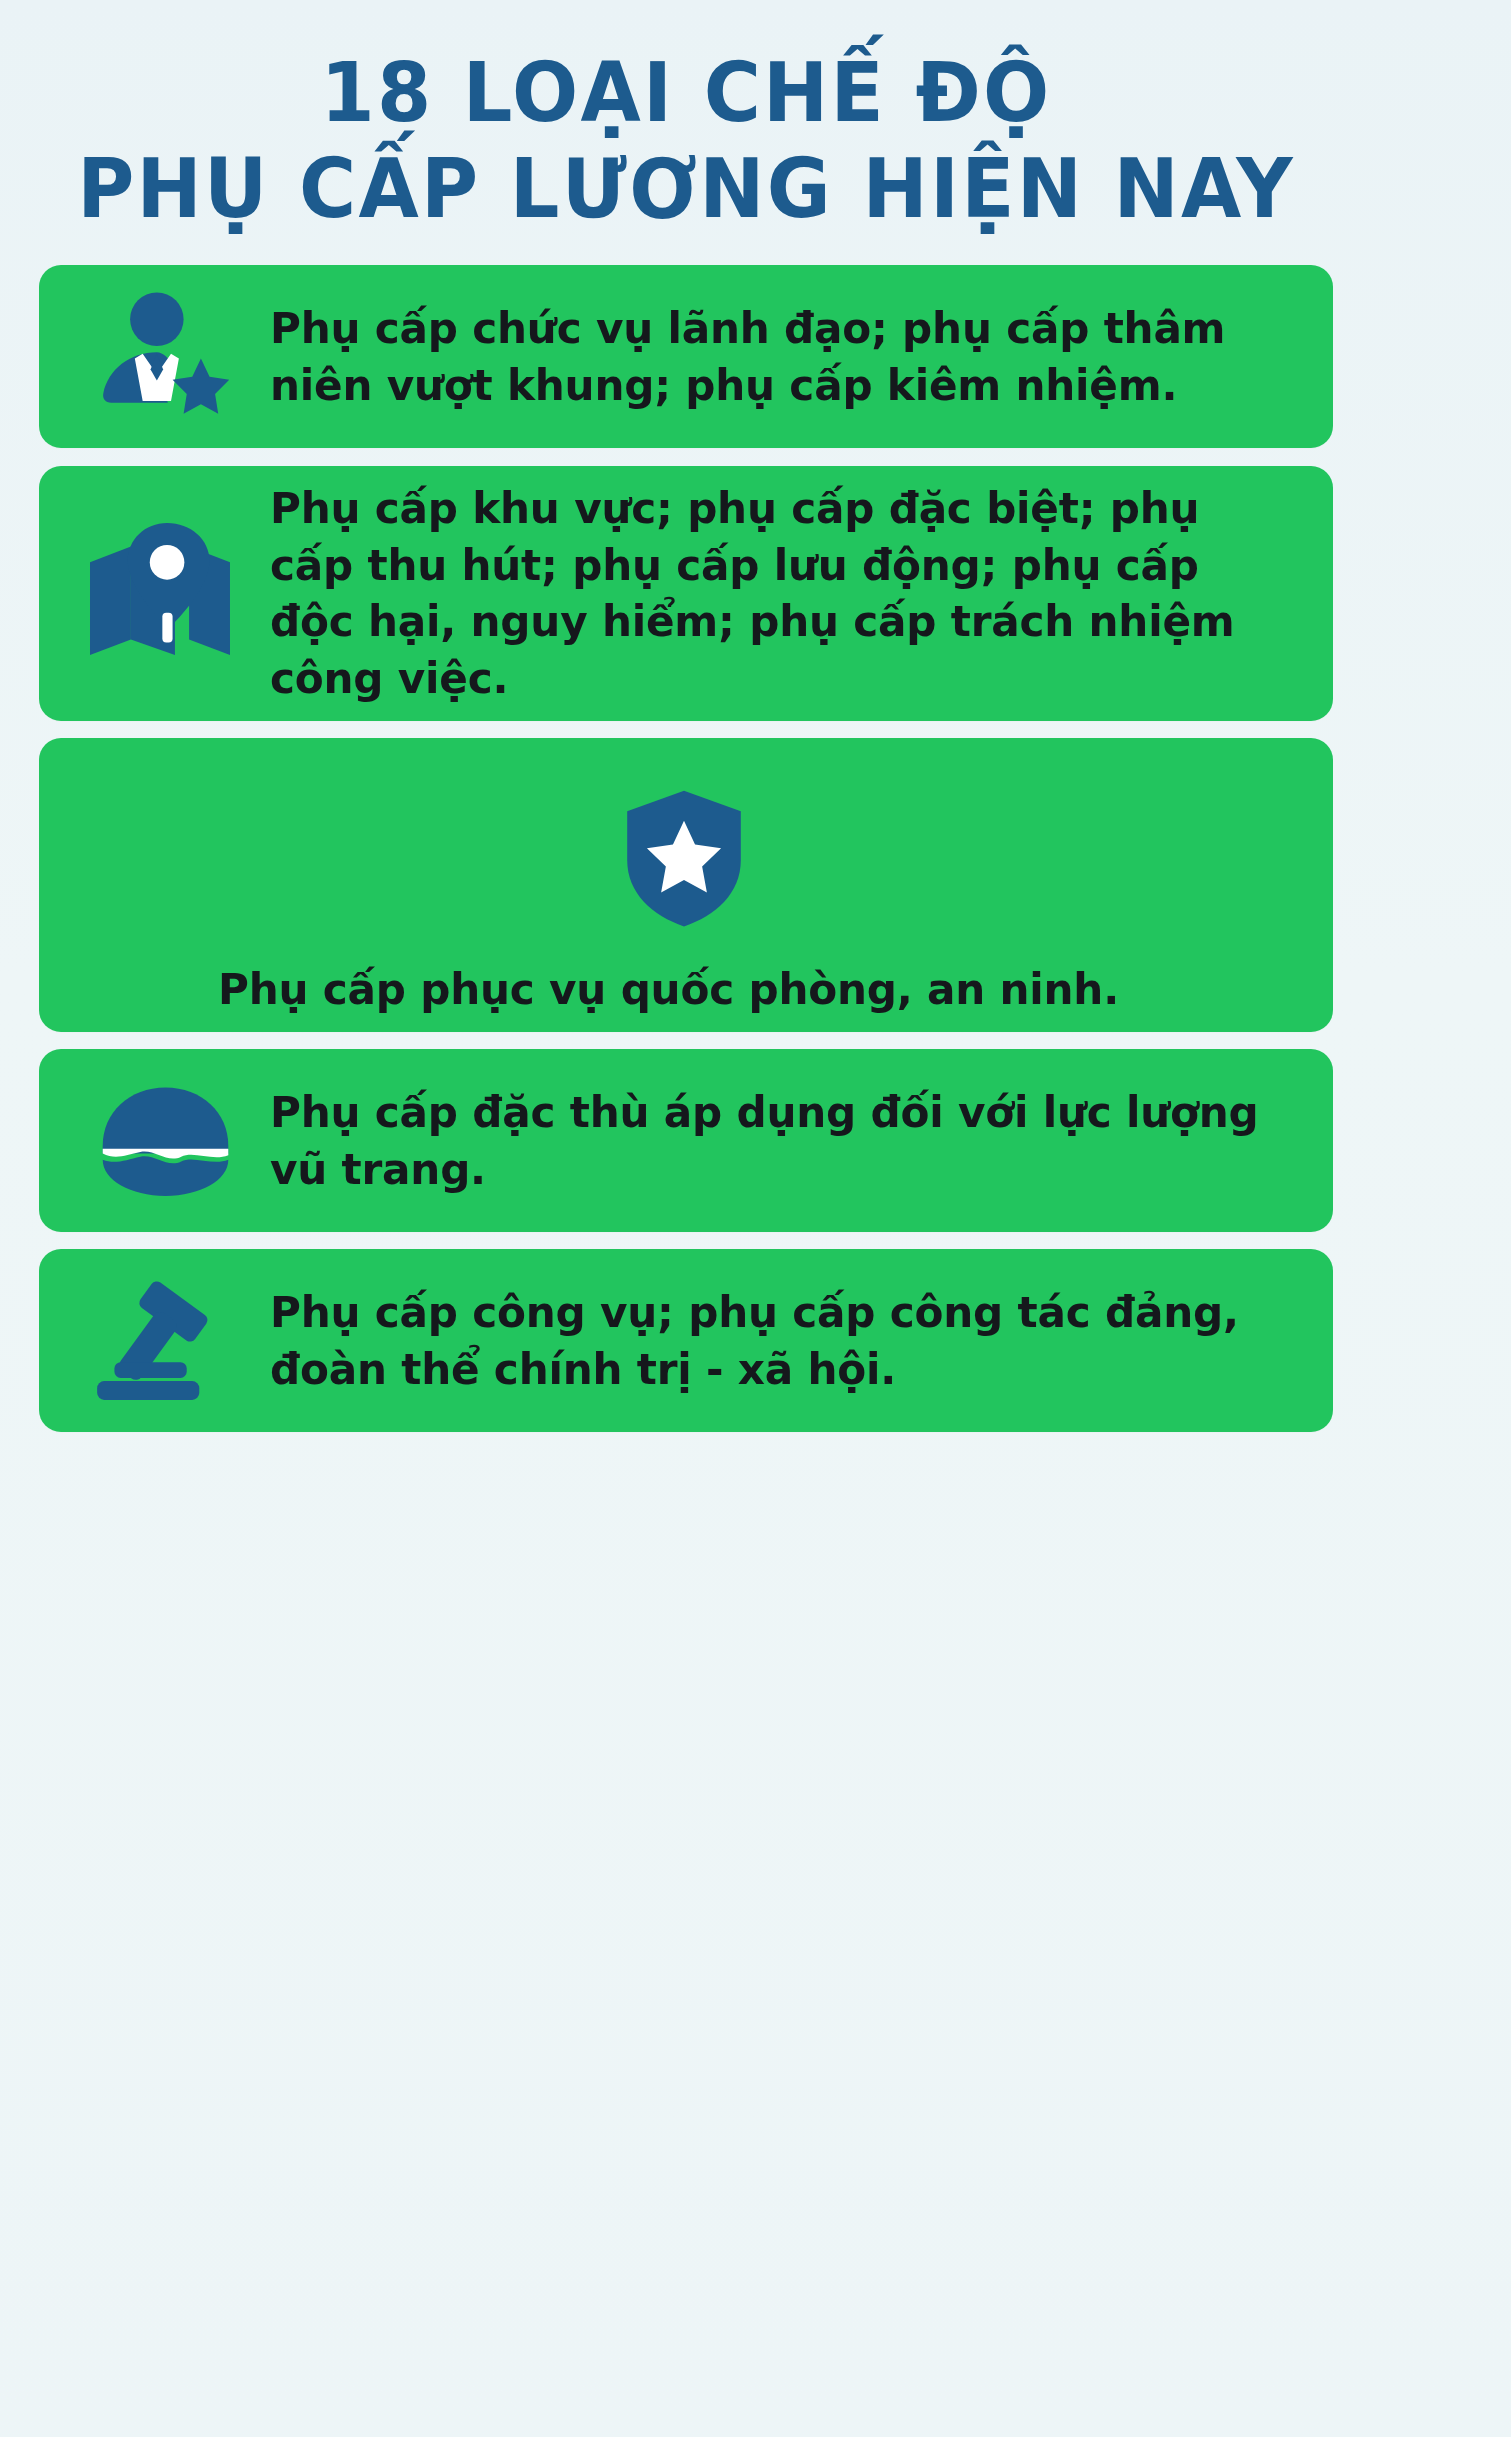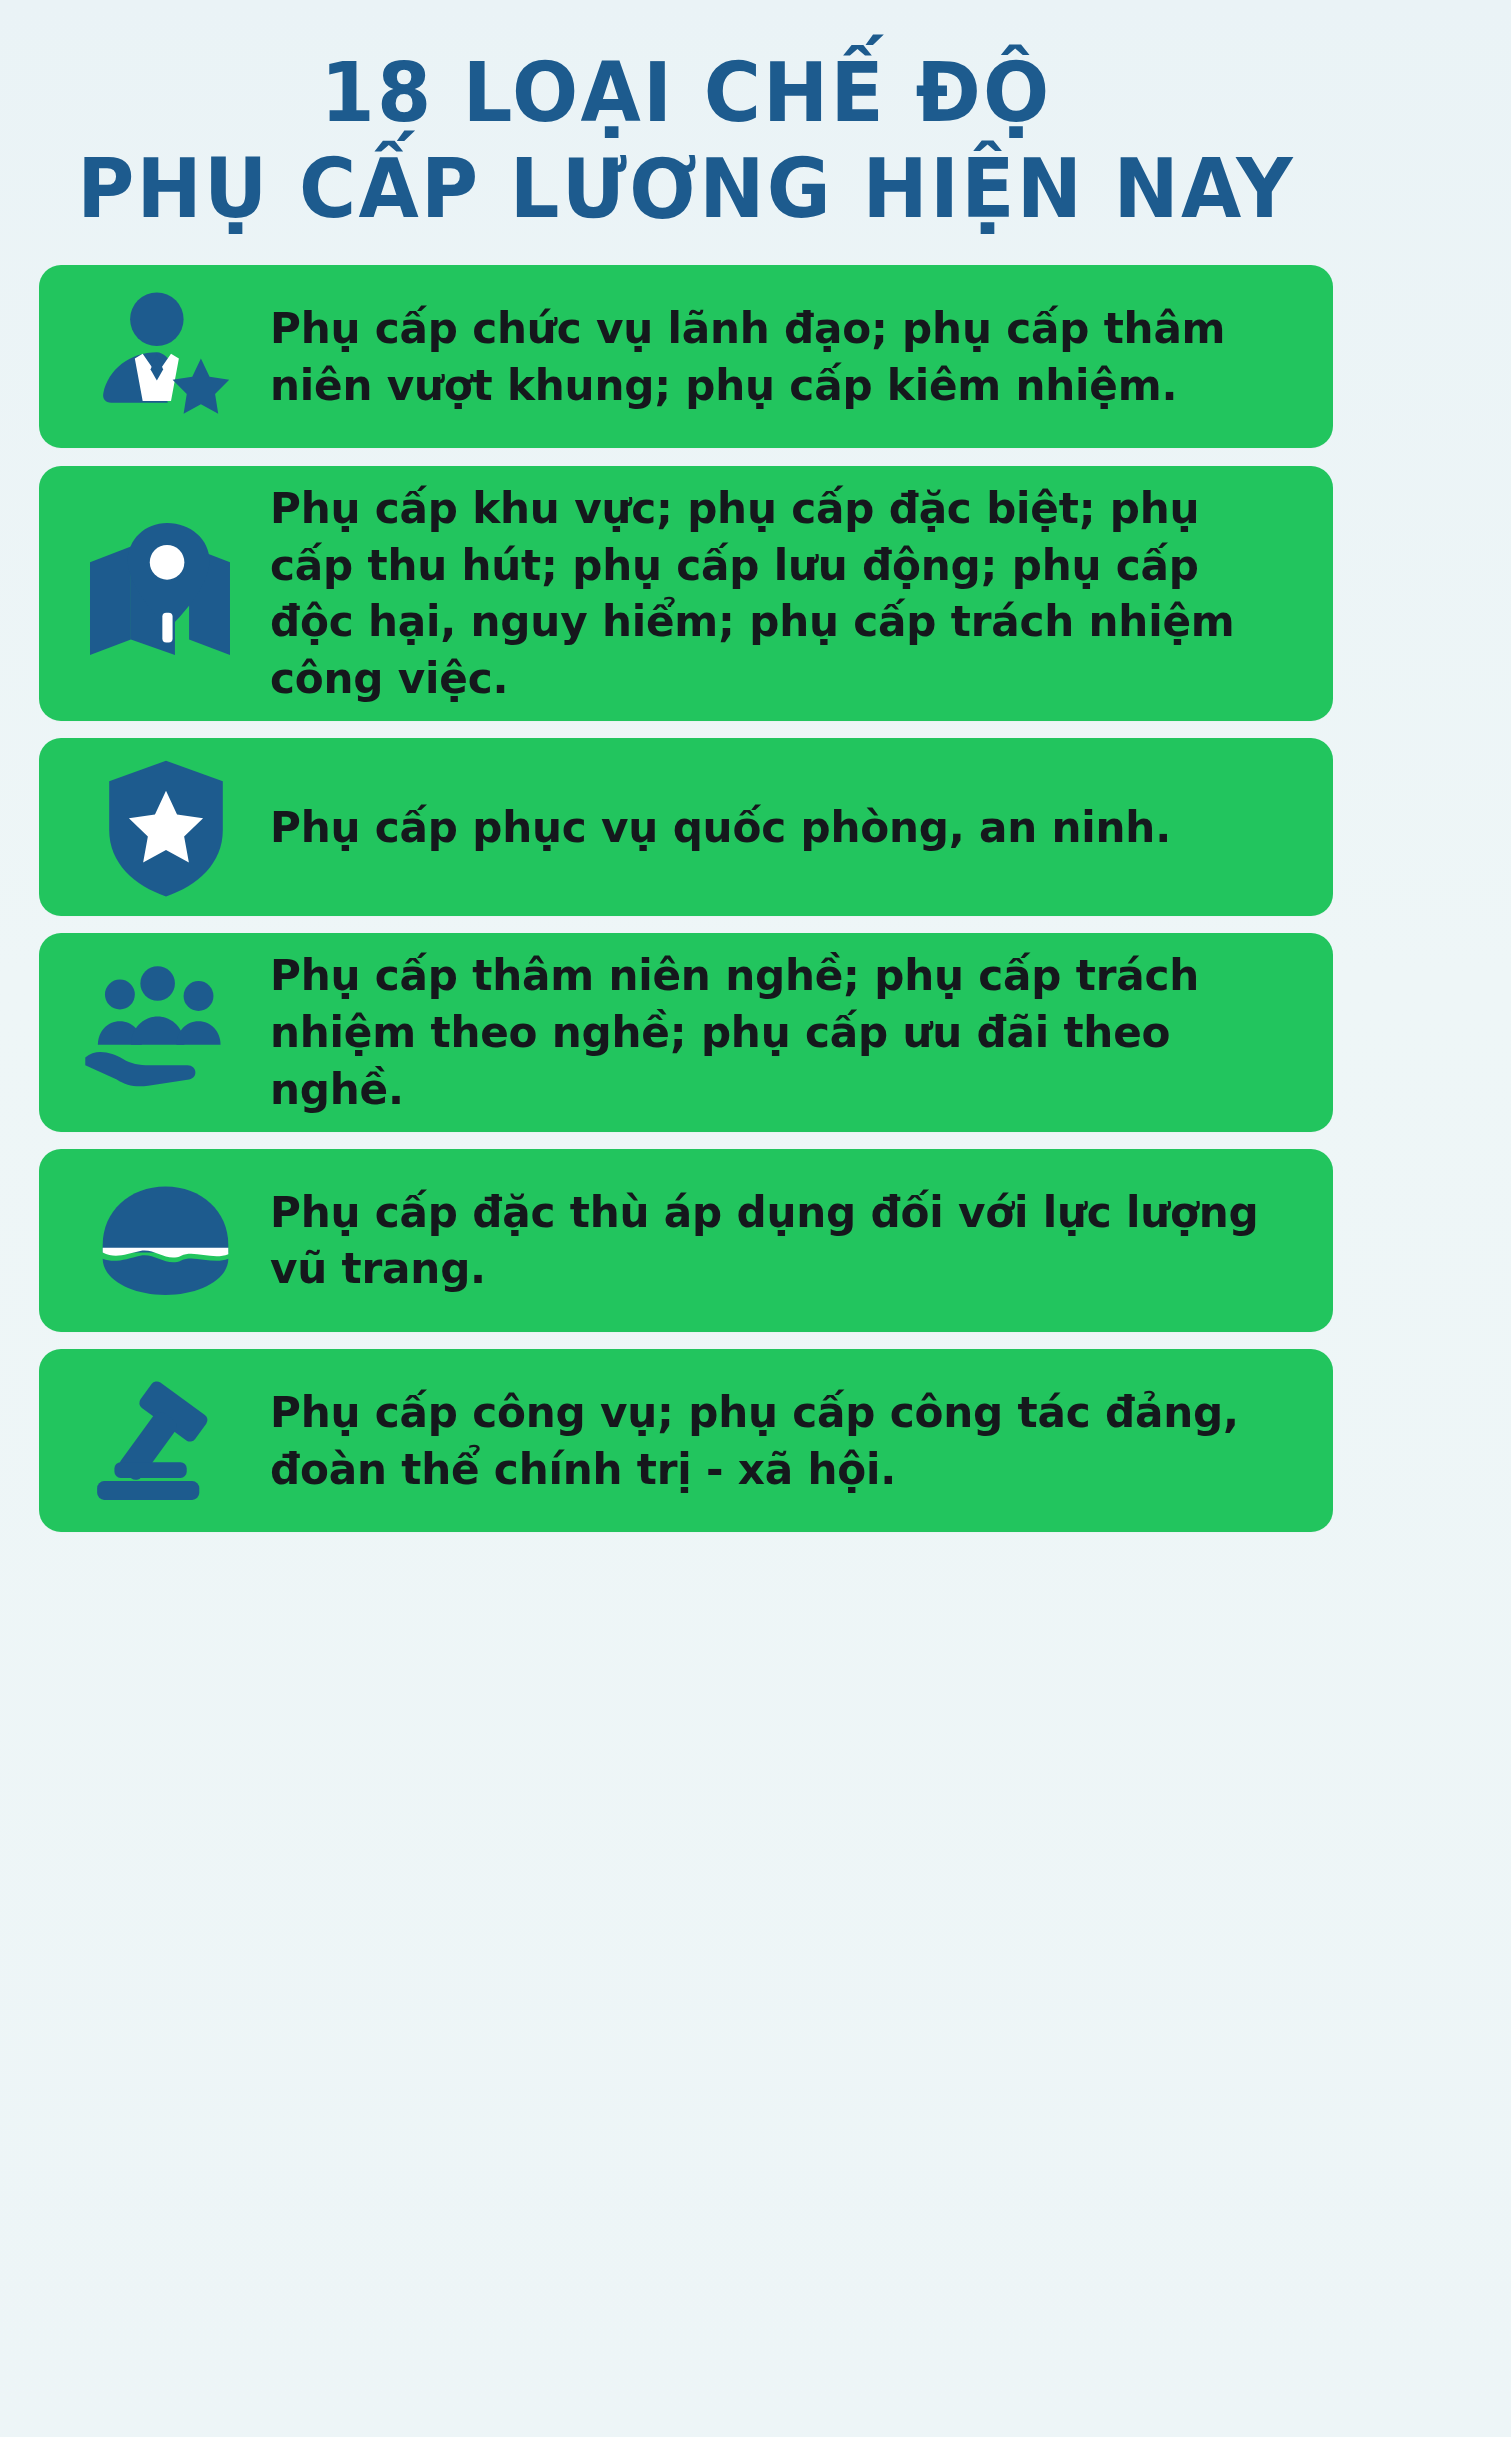--- a/index.html
+++ b/index.html
@@ -52,21 +52,21 @@
   .row {
     background: #22c55e;
     border-radius: 22px;
     display: flex;
     align-items: center;
     padding: 14px 27px 14px 22px;
     box-sizing: border-box;
     min-height: 183px;
     box-shadow: 0 0.8px 0 rgba(0,0,0,0.02);
   }
-  .row.compact { min-height: 146px; }
+  .row.compact { min-height: 146px; flex-direction: column; }
   .row.tall { min-height: 236px; justify-content: space-between; }
 
   .icon-cell {
     flex: 0 0 209px;
     height: 150px;
     display: flex;
     align-items: center;
     justify-content: center;
   }
   .icon-cell svg {
@@ -127,35 +127,20 @@
     <div class="row compact">
       <div class="icon-cell">
         <svg width="142" height="142" viewBox="0 0 180 180" fill="#1d5b8e" xmlns="http://www.w3.org/2000/svg">
           <path d="M90 6L18 32v62c0 42 32 70 72 84 40-14 72-42 72-84V32L90 6z"></path>
           <path d="M90 44l14 30 33 5-24 23 6 33-29-16-29 16 6-33-24-23 33-5 14-30z" fill="#ffffff"></path>
         </svg>
       </div>
       <div class="text-cell">Phụ cấp phục vụ quốc phòng, an ninh.</div>
     </div>
 
-    <div class="row">
-      <div class="icon-cell">
-        <svg width="173" height="134" viewBox="0 0 220 170" fill="#1d5b8e" xmlns="http://www.w3.org/2000/svg">
-          <circle cx="52" cy="36" r="19"></circle>
-          <path d="M24 100c0-17 12-30 28-30s28 13 28 30H24z"></path>
-          <circle cx="100" cy="22" r="22"></circle>
-          <path d="M66 100c0-20 15-36 34-36s34 16 34 36H66z"></path>
-          <circle cx="152" cy="38" r="19"></circle>
-          <path d="M124 100c0-17 12-30 28-30s28 13 28 30h-56z"></path>
-          <path d="M8 116c14-12 34-6 48 2 10 6 20 8 34 8h48c12 0 14 16 2 18l-52 8c-16 2-28 0-40-8L8 126v-10z"></path>
-          <path d="M12 112C4 118 0 128 6 136l44 28c10 6 22 8 34 6l80-16c14-3 14-22-2-22" opacity="0"></path>
-        </svg>
-      </div>
-      <div class="text-cell">Phụ cấp thâm niên nghề; phụ cấp trách nhiệm theo nghề; phụ cấp ưu đãi theo nghề.</div>
-    </div>
 
     <div class="row">
       <div class="icon-cell">
         <svg width="157" height="126" viewBox="0 0 200 160" fill="#1d5b8e" xmlns="http://www.w3.org/2000/svg">
           <path d="M100 12C54 12 20 44 20 86v10h160V86c0-42-34-74-80-74z"></path>
           <path d="M20 104c0 26 36 46 80 46s80-20 80-46c-20 8-44-6-60 2-18 9-34-10-52-6-18 4-32 10-48 4z"></path>
           <path d="M20 96c16 8 30 2 48-2 18-4 34 15 52 6 16-8 40 6 60-2v-8H20v6z" fill="#ffffff"></path>
         </svg>
       </div>
       <div class="text-cell">Phụ cấp đặc thù áp dụng đối với lực lượng vũ trang.</div>

